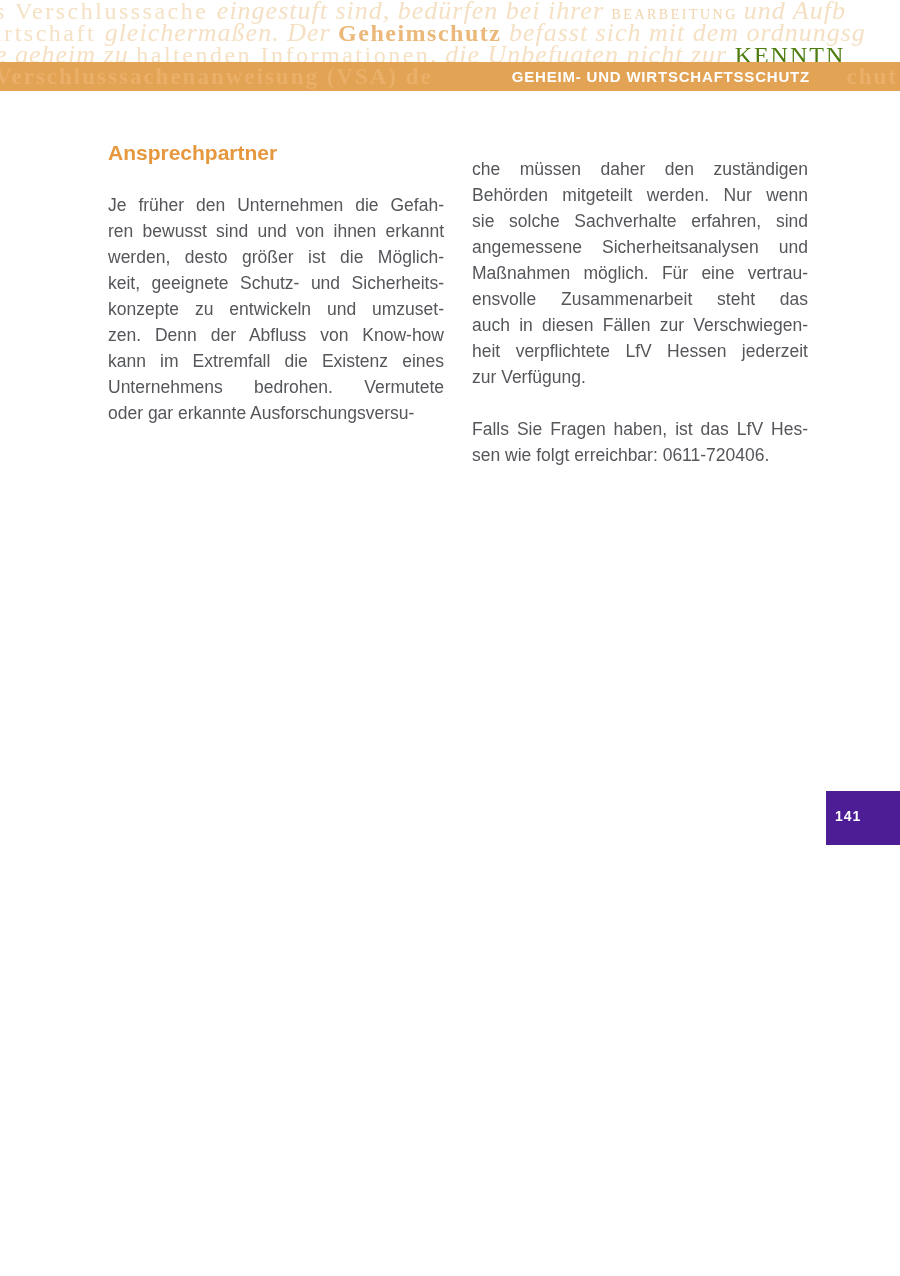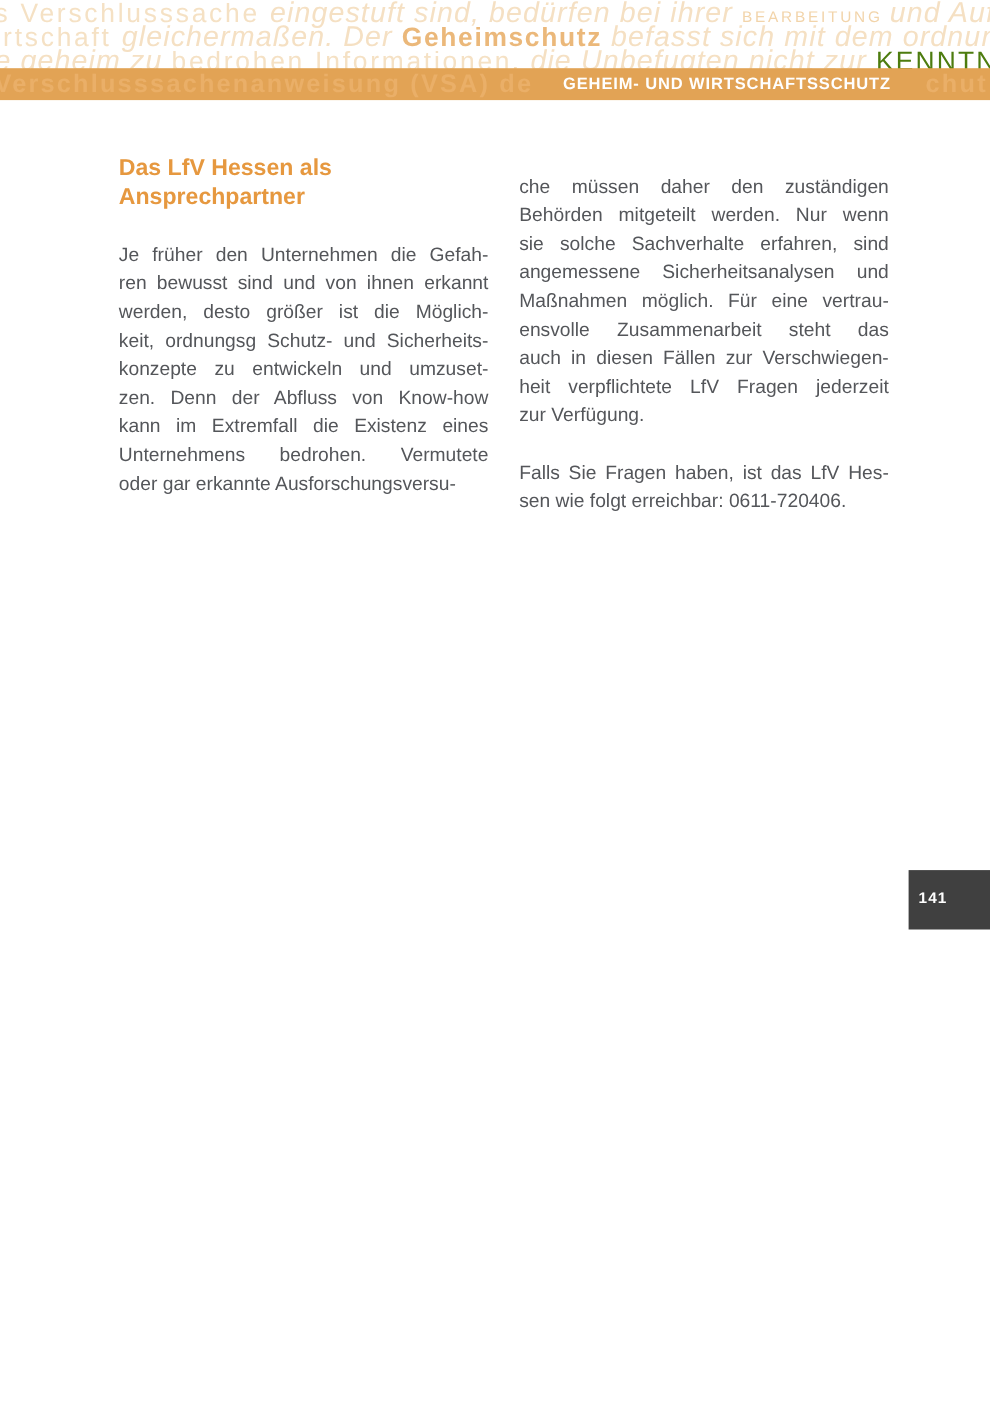--- a/index.html
+++ b/index.html
@@ -3,21 +3,21 @@
 <meta charset="utf-8">
 <style>
   * { margin:0; padding:0; box-sizing:border-box; }
   html,body { background:#ffffff; }
   .page {
     position:relative; width:900px; height:1276px; background:#ffffff;
     overflow:hidden; font-family:"Liberation Sans", sans-serif;
   }
 
   
-  .ghosts { position:absolute; top:0; left:0; width:716px; height:92px; }
+  .ghosts { position:absolute; top:0; left:0; width:716px; height:92px;font-family:Liberation Serif, serif; }
   .gline {
     position:absolute; left:-5px; width:915px;
     display:flex; align-items:baseline; white-space:pre; overflow:hidden;
   }
   .gl-1 { top:-4px; }
   .gl-2 { top:18px; }
   .gl-3 { top:40px; }
   .gl-4 { top:62px; height:29px; align-items:center; z-index:3; padding-right:12px; }
 
   .k-big     { font-size:24px; letter-spacing:2.5px; color:#F5E1C4; }
@@ -48,73 +48,72 @@
   .heading .hline { height:26px; }
 
   .para { margin-top:26px; color:#54565A; font-size:17.5px; }
   .col-right .para:first-child { margin-top:16px; }
   .tline { height:26px; line-height:26px; text-align:justify; text-align-last:justify; }
   .tline.last { text-align-last:left; }
 
   
   .page-badge {
     position:absolute; left:826px; top:791px; width:74px; height:54px;
-    background:#404040;
+    background:#4c1d95;
   }
   .page-badge .num {
     position:absolute; left:9px; top:17px;
     color:#ffffff; font-size:14px; font-weight:bold; letter-spacing:1px;
   }
 </style>
 </head>
 <body>
 
 <div class="page">
 
   <header>
     <div class="ghosts">
         <div class="gline gl-1"><span class="k-big">s Verschlusssache </span><span class="k-ital">eingestuft sind, bedürfen bei ihrer </span><span class="k-caps">BEARBEITUNG </span><span class="k-ital">und Aufb</span></div>
         <div class="gline gl-2"><span class="k-big">irtschaft </span><span class="k-ital">gleichermaßen. Der </span><span class="k-strong">Geheimschutz </span><span class="k-ital">befasst sich mit dem ordnungsg</span></div>
-        <div class="gline gl-3"><span class="k-ital">e geheim zu </span><span class="k-big">bedrohen Informationen</span><span class="k-ital">, die Unbefugten nicht zur </span><span class="k-bigcaps">KENNTN</span></div>
+        <div class="gline gl-3"><span class="k-ital">e geheim zu </span><span class="k-big">haltenden Informationen</span><span class="k-ital">, die Unbefugten nicht zur </span><span class="k-bigcaps">KENNTN</span></div>
         <div class="gline gl-4"><span class="k-bghost">Verschlusssachenanweisung (VSA) de</span><span class="k-bghost-right">chut</span></div>
       </div>
     <div class="banner">
       <span class="banner-label">GEHEIM- UND WIRTSCHAFTSSCHUTZ</span>
     </div>
   </header>
 
   <main>
     <section class="col col-left">
       <div class="heading">
-        <div class="hline">Das LfV Hessen als</div>
         <div class="hline">Ansprechpartner</div>
       </div>
       <div class="para">
           <div class="tline">Je früher den Unternehmen die Gefah-</div>
           <div class="tline">ren bewusst sind und von ihnen erkannt</div>
           <div class="tline">werden, desto größer ist die Möglich-</div>
-          <div class="tline">keit, ordnungsg Schutz- und Sicherheits-</div>
+          <div class="tline">keit, geeignete Schutz- und Sicherheits-</div>
           <div class="tline">konzepte zu entwickeln und umzuset-</div>
           <div class="tline">zen. Denn der Abfluss von Know-how</div>
           <div class="tline">kann im Extremfall die Existenz eines</div>
           <div class="tline">Unternehmens bedrohen. Vermutete</div>
           <div class="tline last">oder gar erkannte Ausforschungsversu-</div>
         </div>
     </section>
 
     <section class="col col-right">
       <div class="para">
           <div class="tline">che müssen daher den zuständigen</div>
           <div class="tline">Behörden mitgeteilt werden. Nur wenn</div>
           <div class="tline">sie solche Sachverhalte erfahren, sind</div>
           <div class="tline">angemessene Sicherheitsanalysen und</div>
           <div class="tline">Maßnahmen möglich. Für eine vertrau-</div>
           <div class="tline">ensvolle Zusammenarbeit steht das</div>
           <div class="tline">auch in diesen Fällen zur Verschwiegen-</div>
-          <div class="tline">heit verpflichtete LfV Fragen jederzeit</div>
+          <div class="tline">heit verpflichtete LfV Hessen jederzeit</div>
           <div class="tline last">zur Verfügung.</div>
         </div>
       <div class="para">
           <div class="tline">Falls Sie Fragen haben, ist das LfV Hes-</div>
           <div class="tline last">sen wie folgt erreichbar: 0611-720406.</div>
         </div>
     </section>
   </main>
 
   <div class="page-badge">

